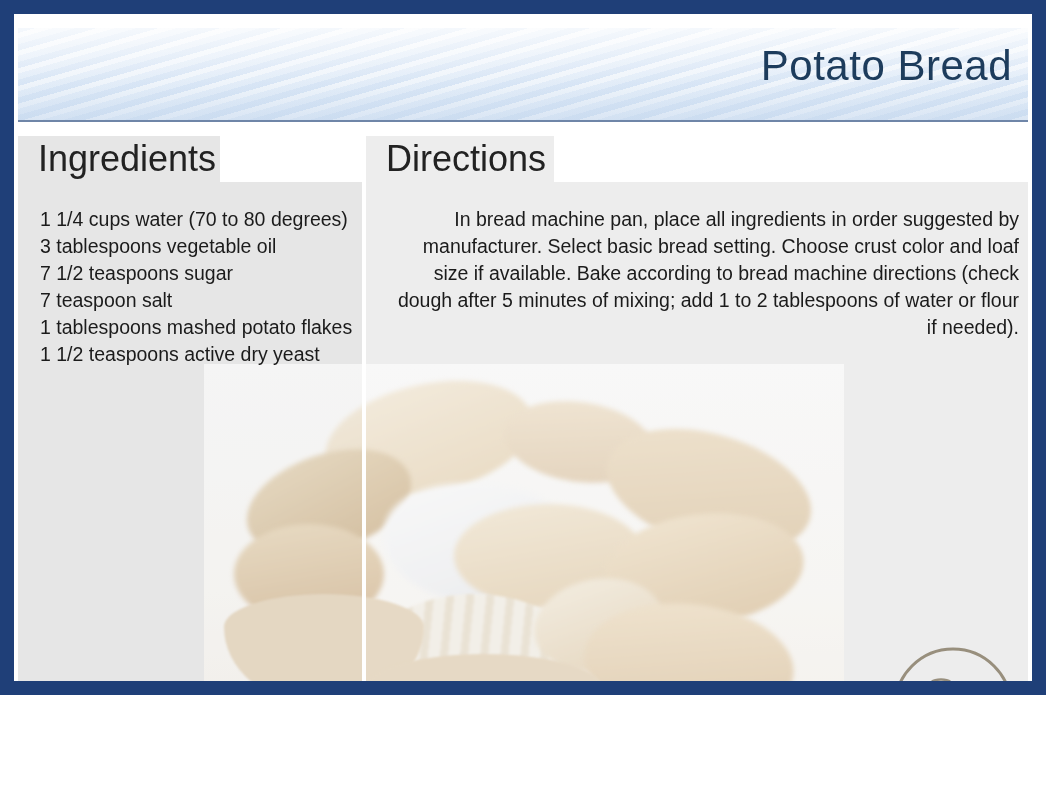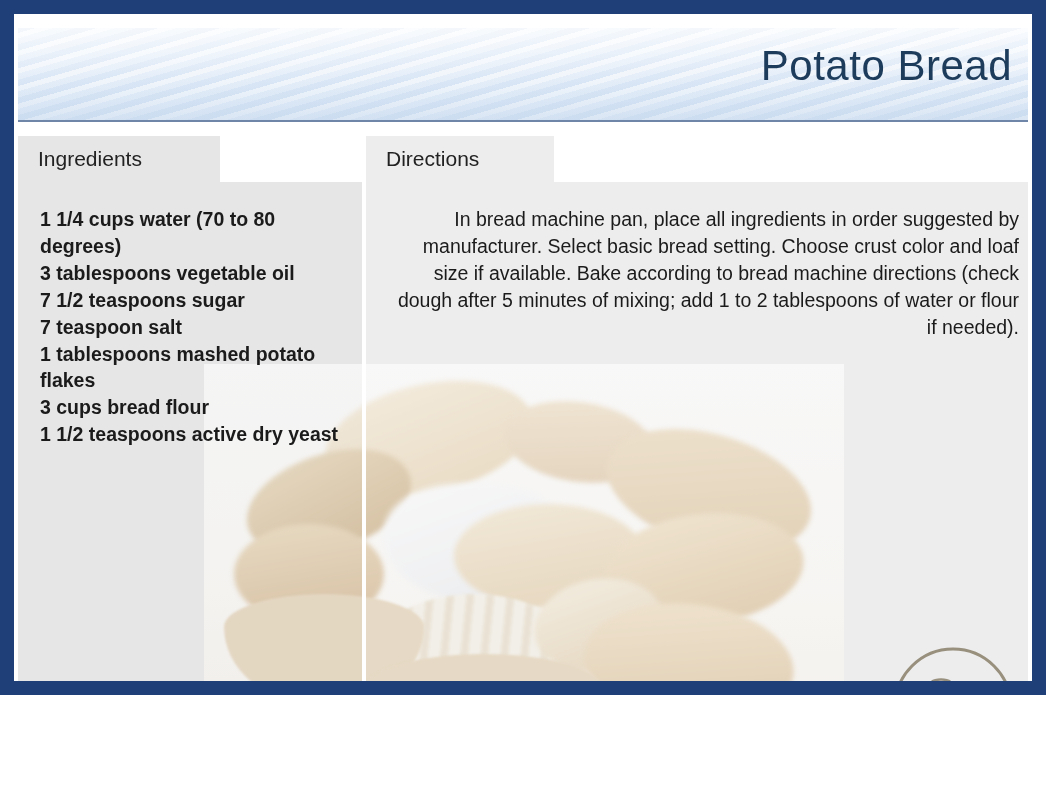--- a/index.html
+++ b/index.html
@@ -95,39 +95,38 @@
     height: 46px;
     background: #e6e6e6;
     display: flex;
     align-items: center;
     padding: 0 18px 0 20px;
     box-sizing: border-box;
   }
   .tab-left { left: 4px; width: 202px; }
   .tab-right { left: 352px; width: 188px; background: #ededed; text-align: right; }
   .tab-label {
-    font-size: 21px;
+    font-size: 36px;
     color: #222222;
     white-space: nowrap;
   }
 
   
   .ingredients-body {
     position: absolute;
     left: 26px;
     top: 192px;
     width: 320px;
     font-size: 19.5px;
     line-height: 26.5px;
     color: #1b1b1b;
     z-index: 5;
   }
   .ingredients-body .ing-item {
     margin: 0 0 0.5px 0;
-    font-weight: bold;
   }
 
   
   .directions-body {
     position: absolute;
     left: 369px;
     top: 192px;
     width: 636px;
     font-size: 19.5px;
     line-height: 27px;
@@ -241,21 +240,20 @@
     <div class="tab tab-right">
       <span class="tab-label">Directions</span>
     </div>
 
     <div class="ingredients-body">
       <div class="ing-item">1 1/4 cups water (70 to 80 degrees)</div>
       <div class="ing-item">3 tablespoons vegetable oil</div>
       <div class="ing-item">7 1/2 teaspoons sugar</div>
       <div class="ing-item">7 teaspoon salt</div>
       <div class="ing-item">1 tablespoons mashed potato flakes</div>
-      <div class="ing-item">3 cups bread flour</div>
       <div class="ing-item">1 1/2 teaspoons active dry yeast</div>
     </div>
 
     <div class="directions-body">In bread machine pan, place all ingredients in order suggested by manufacturer. Select basic bread setting. Choose crust color and loaf size if available. Bake according to bread machine directions (check dough after 5 minutes of mixing; add 1 to 2 tablespoons of water or flour if needed).</div>
 
     <div class="chef-logo">
       <svg viewBox="0 0 126 126" width="126" height="126" aria-hidden="true">
         <circle cx="63" cy="63" r="58" fill="none" stroke="#8a7f6a" stroke-width="3"></circle>
 
         <path d="M40 40 c-10 0 -16 8 -13 16 c-6 4 -4 13 4 14 l40 0 c8 -1 10 -10 4 -14 c3 -8 -3 -16 -13 -16 c-3 -6 -19 -6 -22 0 z" fill="#ffffff" stroke="#8a7f6a" stroke-width="2.5"></path>

